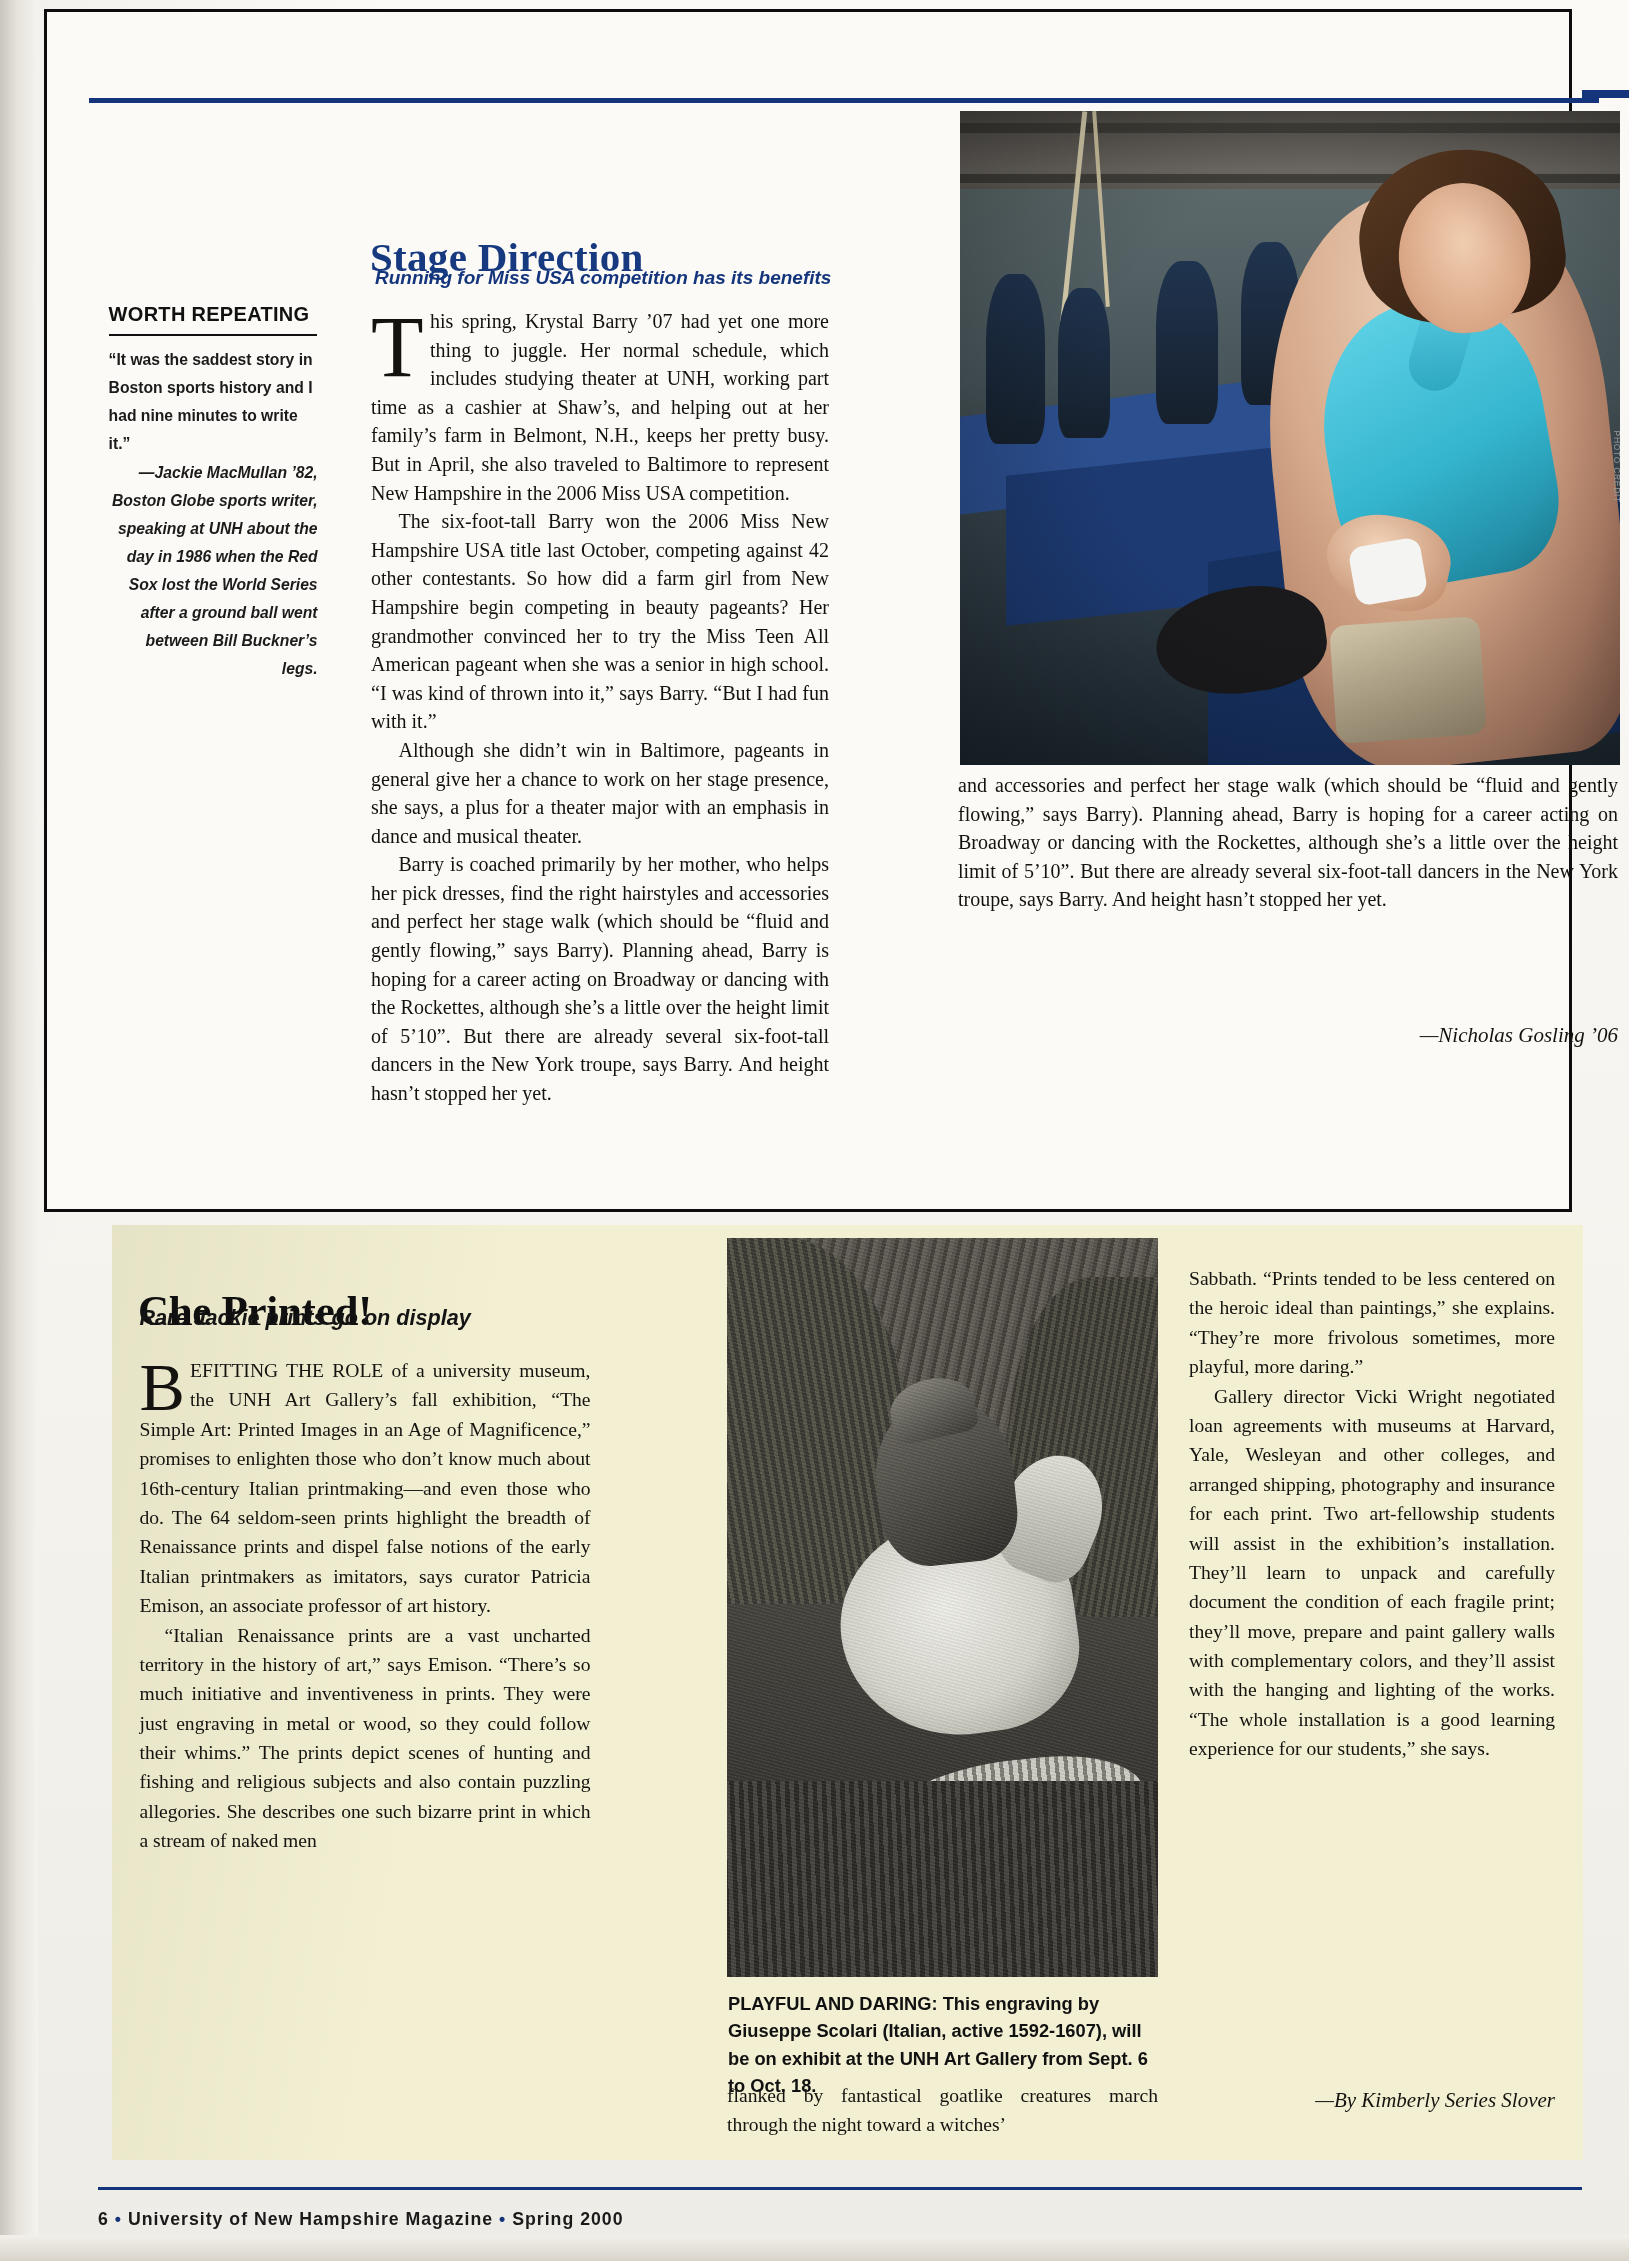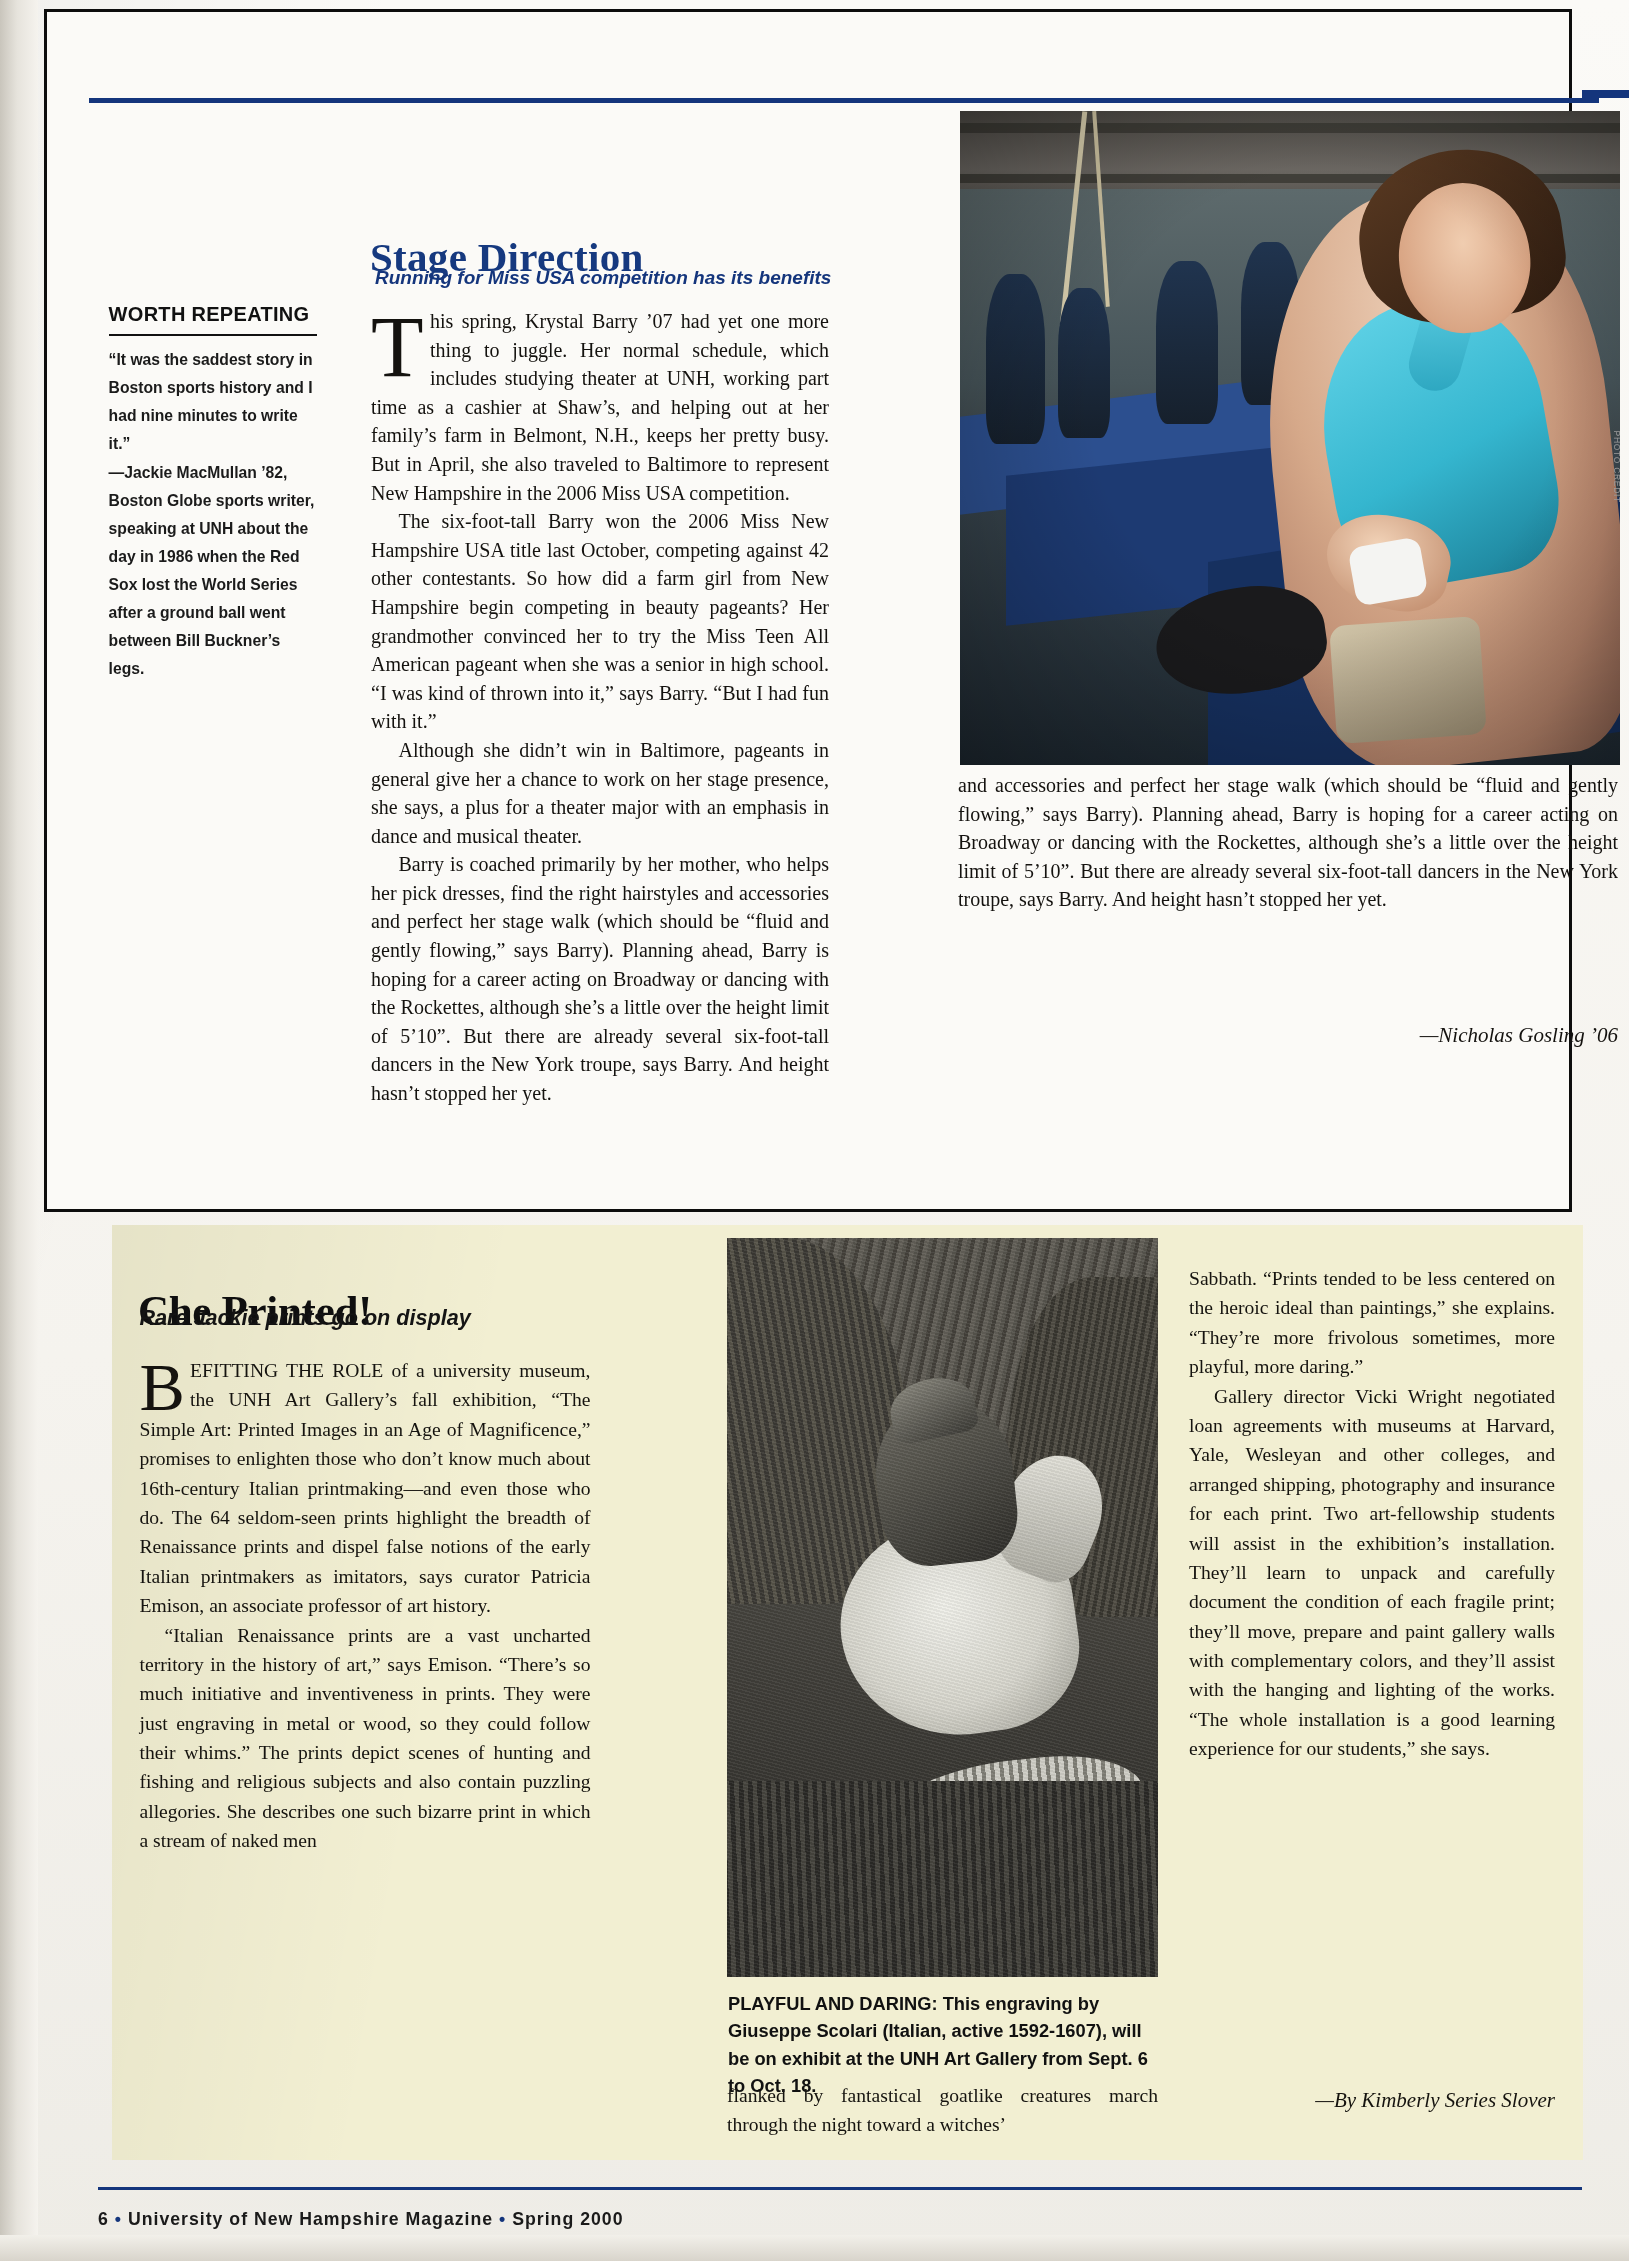--- a/index.html
+++ b/index.html
@@ -113,23 +113,24 @@
   .wr-quote {
     margin-top: 10.5px;
     font-weight: bold;
     font-size: 15.7px;
     line-height: 1.78;
     color: #1b1b1b;
   }
   .wr-attr {
     margin-top: 1.3px;
     font-weight: bold;
+    font-style: italic;
     font-size: 15.7px;
     line-height: 1.78;
-    text-align: left;
+    text-align: right;
     color: #1b1b1b;
   }
 
   
   .col {
     position: absolute;
     font-size: 20px;
     line-height: 1.43;
     color: #14120f;
     text-align: justify;

